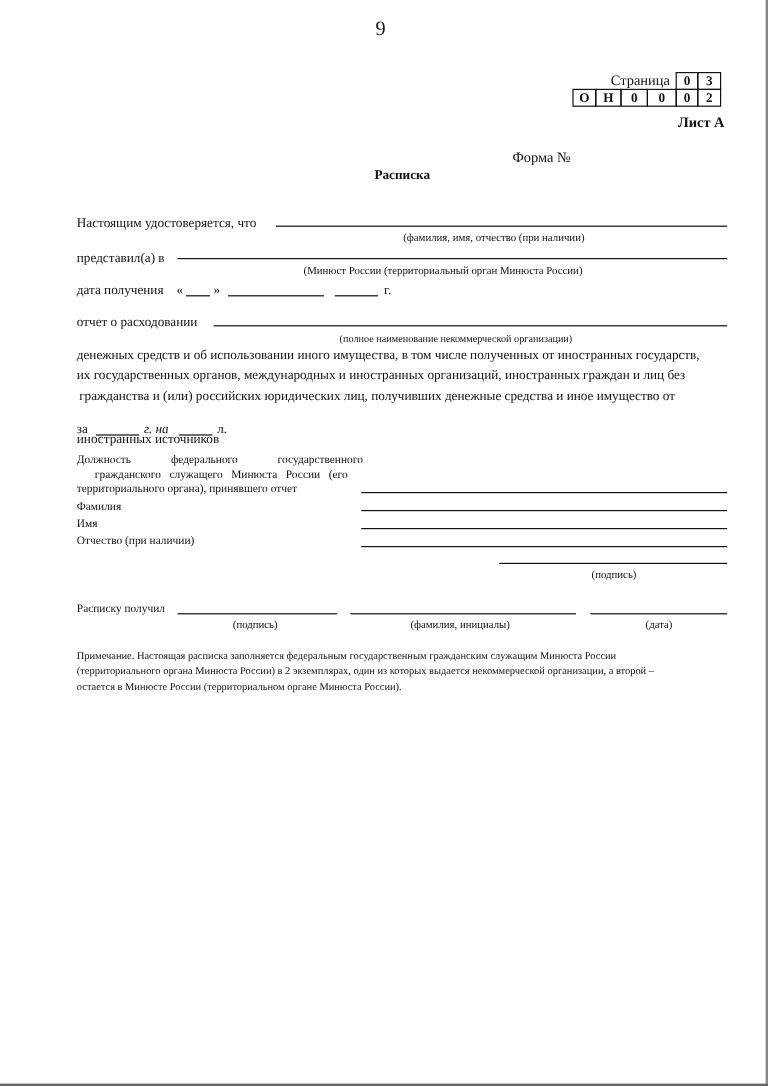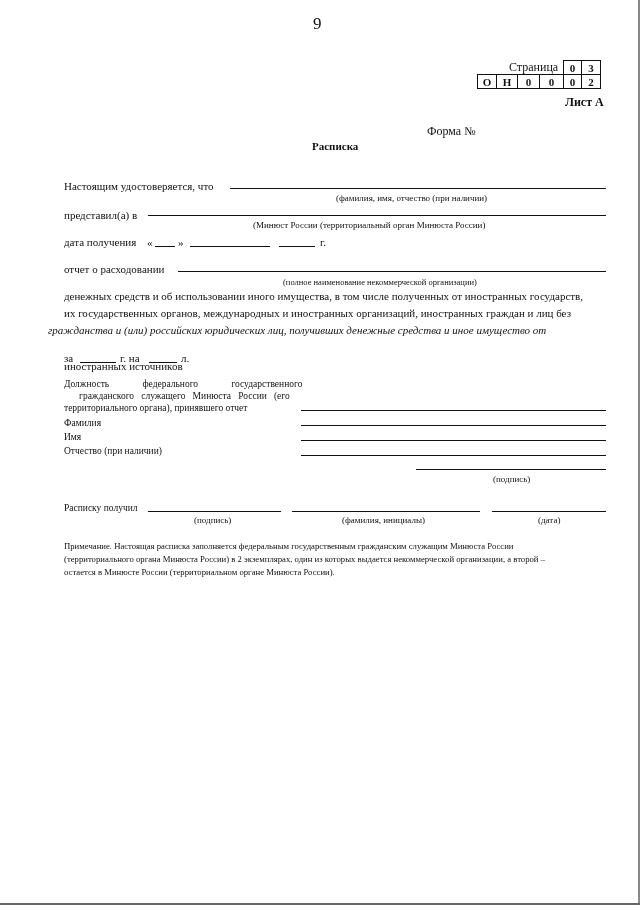--- a/index.html
+++ b/index.html
@@ -50,26 +50,26 @@
 <div class="line" style="left:190px;top:246px;width:80px;"></div>
 <div class="line" style="left:279px;top:246px;width:36px;"></div>
 <div class="abs t" style="left:320px;top:236px;">г.</div>
 
 <div class="abs t" style="left:64px;top:263px;">отчет о расходовании</div>
 <div class="line" style="left:178px;top:271px;width:428px;"></div>
 <div class="abs s" style="left:283px;top:277px;font-size:8.5px;">(полное наименование некоммерческой организации)</div>
 
 <div class="abs t" style="left:64px;top:290px;width:542px;text-align:justify;">денежных средств и об использовании иного имущества, в том числе полученных от иностранных государств,</div>
 <div class="abs t" style="left:64px;top:307px;">их государственных органов, международных и иностранных организаций, иностранных граждан и лиц без</div>
-<div class="abs t" style="left:48px;top:324px;font-style:italic;">гражданства и (или)  российских юридических лиц, получивших денежные средства и иное имущество от</div>
+<div class="abs t" style="left:66px;top:324px;">гражданства и (или)  российских юридических лиц, получивших денежные средства и иное имущество от</div>
 <div class="abs t" style="left:64px;top:340px;margin-top:20px;">иностранных источников</div>
 
 <div class="abs t" style="left:64px;top:352px;">за</div>
 <div class="line" style="left:80px;top:362px;width:36px;"></div>
-<div class="abs t" style="left:120px;top:352px;">г. на</div>
+<div class="abs t" style="left:120px;top:352px;font-style:italic;">г. на</div>
 <div class="line" style="left:149px;top:362px;width:28px;"></div>
 <div class="abs t" style="left:181px;top:352px;">л.</div>
 
 <div class="abs s" style="left:64px;top:379px;font-size:9.5px;white-space:pre;">Должность              федерального              государственного</div>
 <div class="abs s" style="left:64px;top:391px;font-size:9.5px;white-space:pre;padding-left:15px;">гражданского   служащего   Минюста   России   (его</div>
 <div class="abs s" style="left:64px;top:403px;font-size:9.5px;">территориального органа), принявшего отчет</div>
 <div class="line" style="left:301px;top:410px;width:305px;"></div>
 
 <div class="abs s" style="left:64px;top:418px;font-size:9.5px;">Фамилия</div>
 <div class="line" style="left:301px;top:425px;width:305px;"></div>

